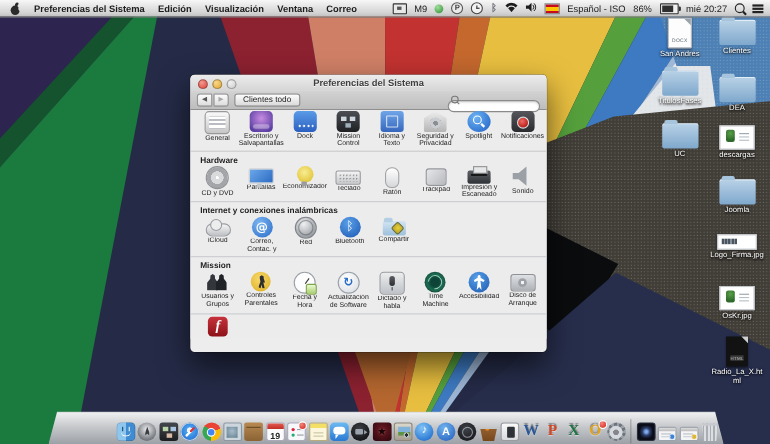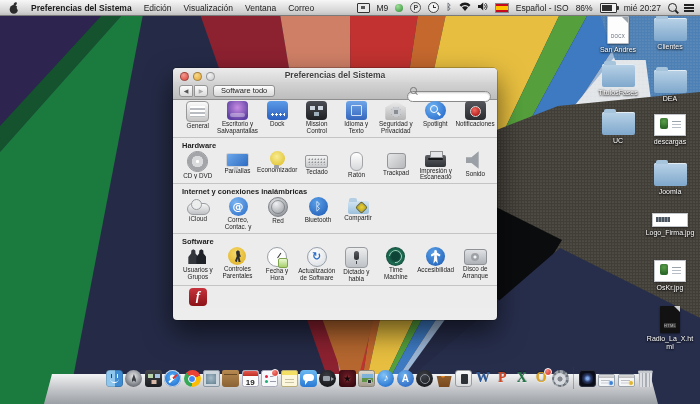--- a/index.html
+++ b/index.html
@@ -6,21 +6,21 @@
   #screen{position:relative;width:700px;height:404px;overflow:hidden;
     font-family:"Liberation Sans",sans-serif;-webkit-font-smoothing:antialiased;}
   #wallpaper{position:absolute;left:0;top:0;z-index:0;}
 
   
   #menubar{position:absolute;left:0;top:0;width:700px;height:15px;z-index:40;
     background:linear-gradient(#f7f7f7,#d2d2d2 80%,#bfbfbf);border-bottom:1px solid #7a7a7a;
     display:flex;align-items:center;justify-content:space-between;font-size:8.5px;color:#1c1c1c;}
   .mb-left{display:flex;align-items:center;gap:12px;padding-left:9px;}
   .mb-right{display:flex;align-items:center;gap:7px;padding-right:6px;}
-  .mb-item{white-space:nowrap;}
+  .mb-item{white-space:nowrap;font-weight:bold;}
   .mb-item.bold{font-weight:bold;}
   .apple-wrap{display:flex;align-items:center;}
   .st{display:inline-block;position:relative;}
   .st-txt{white-space:nowrap;}
   .ico-display{width:11px;height:8px;border:1px solid #333;border-radius:1px;background:#e8e8e8;}
   .ico-display:after{content:"";position:absolute;left:3px;top:2px;width:4px;height:3px;background:#555;}
   .ico-green{width:8px;height:8px;border-radius:50%;background:radial-gradient(circle at 35% 30%,#9fe09a,#2e8b33);}
   .ico-p{width:9px;height:9px;border-radius:50%;border:1px solid #555;color:#444;
     font:bold 7px/9px "Liberation Sans",sans-serif;text-align:center;background:#e9e9e9;}
   .ico-clock{width:9px;height:9px;border-radius:50%;border:1px solid #444;background:#f2f2f2;}
@@ -194,21 +194,21 @@
   .flash-player-icon{width:18px;height:18px;margin-top:1px;border-radius:4px;background:linear-gradient(#c7323b,#8c1218);}
   .flash-player-icon:after{content:"f";position:absolute;inset:0;text-align:center;color:#fff;
     font:italic bold 13px/16px "Liberation Serif",serif;}
 
   
   #dock{position:absolute;left:0;bottom:0;width:700px;height:32px;z-index:30;}
   #shelf{position:absolute;left:44px;bottom:0;width:614px;height:29px;
     background:linear-gradient(#eff0f1,#c6c8cb 45%,#9ba0a6);
     clip-path:polygon(1.3% 0,98.7% 0,100% 100%,0 100%);
     border-top:1px solid rgba(255,255,255,.85);box-shadow:0 -1px 3px rgba(0,0,0,.25);}
-  #dock-items{position:absolute;left:58px;bottom:17px;display:flex;align-items:flex-end;gap:2.4px;padding-left:48px;}
+  #dock-items{position:absolute;left:58px;bottom:3px;display:flex;align-items:flex-end;gap:2.4px;padding-left:48px;}
   .ditem{position:relative;width:17px;height:17px;flex:none;}
   .di{position:absolute;inset:0;display:block;}
   .dock-sep{width:5px;height:20px;flex:none;position:relative;}
   .dock-sep:after{content:"";position:absolute;left:2px;top:0;bottom:-2px;width:1px;background:rgba(60,60,60,.35);}
   .ditext{position:absolute;inset:0;text-align:center;}
   .dibadge{position:absolute;right:-2px;top:-2px;width:6px;height:6px;border-radius:50%;
     background:radial-gradient(circle at 35% 30%,#f4847c,var(--badge_red,#cf2318));border:0.5px solid #fff;z-index:2;}
   .windot{position:absolute;right:0px;bottom:0px;width:4px;height:4px;border-radius:50%;border:0.5px solid rgba(255,255,255,.8);}
 
   .finder-icon{border-radius:4px;background:linear-gradient(90deg,#8ec6ee 0 50%,#3f8cd2 50%);box-shadow:inset 0 0 0 0.5px rgba(0,0,0,.3);}
@@ -379,21 +379,21 @@
       <span class="lights">
         <span class="light red"></span>
         <span class="light yellow"></span>
         <span class="light gray"></span>
       </span>
       <span class="wtitle">Preferencias del Sistema</span>
     </div>
     <div id="toolbar">
       <button class="navbtn back">◀</button>
       <button class="navbtn fwd">▶</button>
-      <button id="showall">Software todo</button>
+      <button id="showall">Clientes todo</button>
       <span id="searchwrap">
         <span class="searchmag"></span>
         <input id="searchfield" placeholder="" style="">
       </span>
     </div>
     <div id="prefs-sections">
         <div class="psec">
           <div class="psec-r">
             <div class="pitem">
               <span class="pico general-icon"></span>
@@ -485,21 +485,21 @@
               <span class="pico bluetooth-icon"></span>
               <span class="plab">Bluetooth</span>
             </div>
             <div class="pitem">
               <span class="pico sharing-icon"></span>
               <span class="plab">Compartir</span>
             </div>
           </div>
         </div>
         <div class="psec">
-          <div class="psec-h">Software</div>
+          <div class="psec-h">Mission</div>
           <div class="psec-r">
             <div class="pitem">
               <span class="pico users-groups-icon"></span>
               <span class="plab">Usuarios y Grupos</span>
             </div>
             <div class="pitem">
               <span class="pico parental-controls-icon"></span>
               <span class="plab">Controles Parentales</span>
             </div>
             <div class="pitem">

